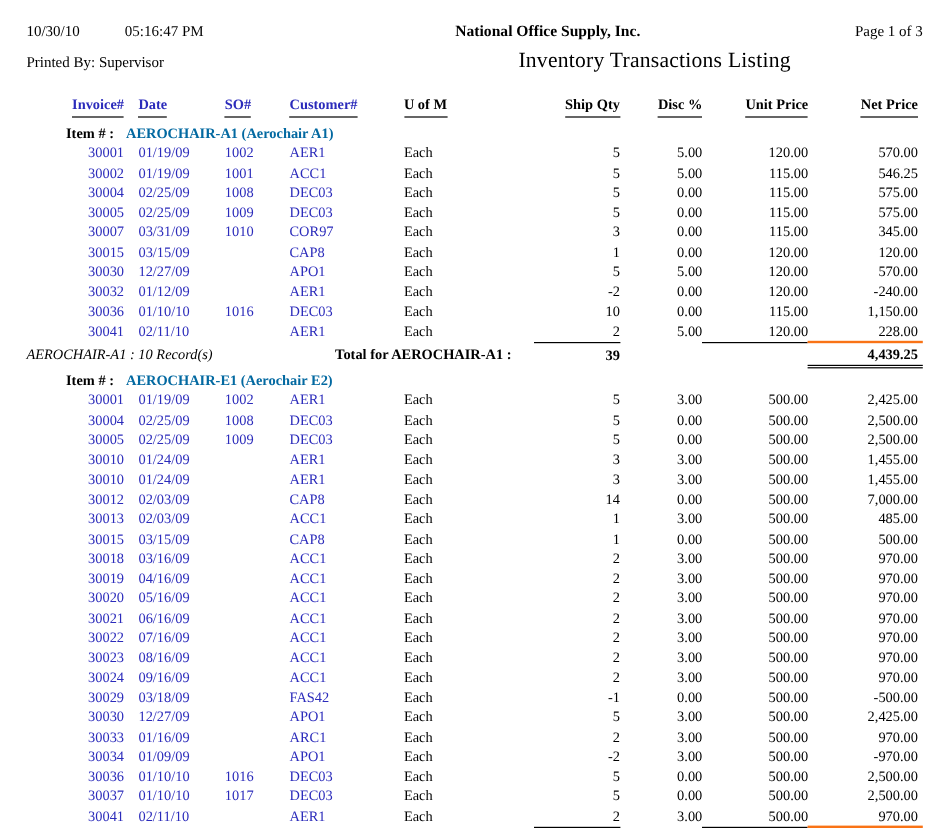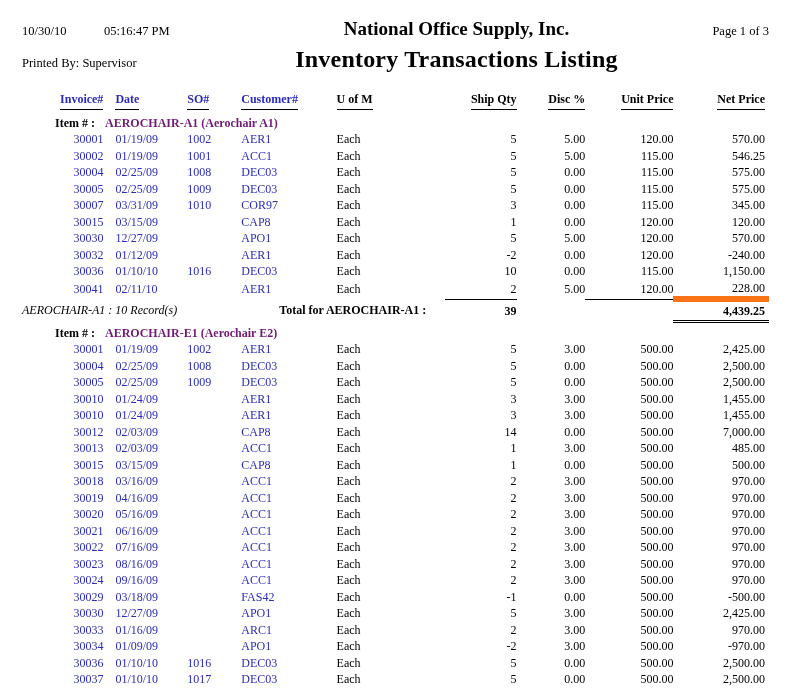--- a/index.html
+++ b/index.html
@@ -27,41 +27,41 @@
     display: flex;
     align-items: baseline;
     font-size: 12.5px;
   }
   .hdr-date { width: 82px; }
   .hdr-time { width: 150px; }
   .hdr-company {
     flex: 1;
     text-align: center;
     font-weight: bold;
-    font-size: 19px;
+    font-size: 13px;
   }
   .hdr-page {
     width: 110px;
     text-align: right;
     font-size: 12.5px;
   }
   .hdr-row2 {
     display: flex;
     align-items: baseline;
     margin-top: 6px;
   }
   .hdr-printed {
     font-size: 12.5px;
     width: 232px;
   }
   .hdr-title {
     flex: 1;
-    text-align: center;
-    font-weight: bold;
-    font-size: 24px;
+    text-align: right;
+    font-weight: normal;
+    font-size: 18px;
     letter-spacing: .2px;
   }
   .hdr-spacer { width: 110px; }
 
   
   table.grid {
     width: 100%;
     border-collapse: collapse;
     margin-top: 18px;
     font-size: 12px;
@@ -91,40 +91,40 @@
     padding-bottom: 1px;
     display: inline-block;
   }
   .blue { color: #2b2bbb; }
   .itemhdr td {
     font-weight: bold;
     font-size: 12px;
     padding-top: 2px !important;
   }
   .itemhdr .label { font-weight: bold; margin-left: 33px; }
-  .itemhdr .val { color: #701a75; font-weight: bold; padding-left: 10px; }
+  .itemhdr .val { color: #0369a1; font-weight: bold; padding-left: 10px; }
 
   .totalrow td {
     font-size: 12px;
     padding-top: 1px !important;
   }
   .totalrow .recs {
     font-style: italic;
     font-family: "Liberation Serif", serif;
   }
   .totalrow .totlabel { font-weight: bold; text-align: left; }
   .totalrow .totqty {
     font-weight: bold;
     text-align: right;
     border-top: 1px solid #000;
   }
   .totalrow .totnet {
     font-weight: bold;
     text-align: right;
-    border-top: 6px solid #f97316;
+    border-top: 2px solid #f97316;
     border-bottom: 3px double #000;
     padding-right: 4px !important;
   }
   .totalrow .rule-blank {
     border-top: 1px solid #000;
   }
   .dataRow td { font-size: 12px; }
 </style>
 </head>
 <body>

